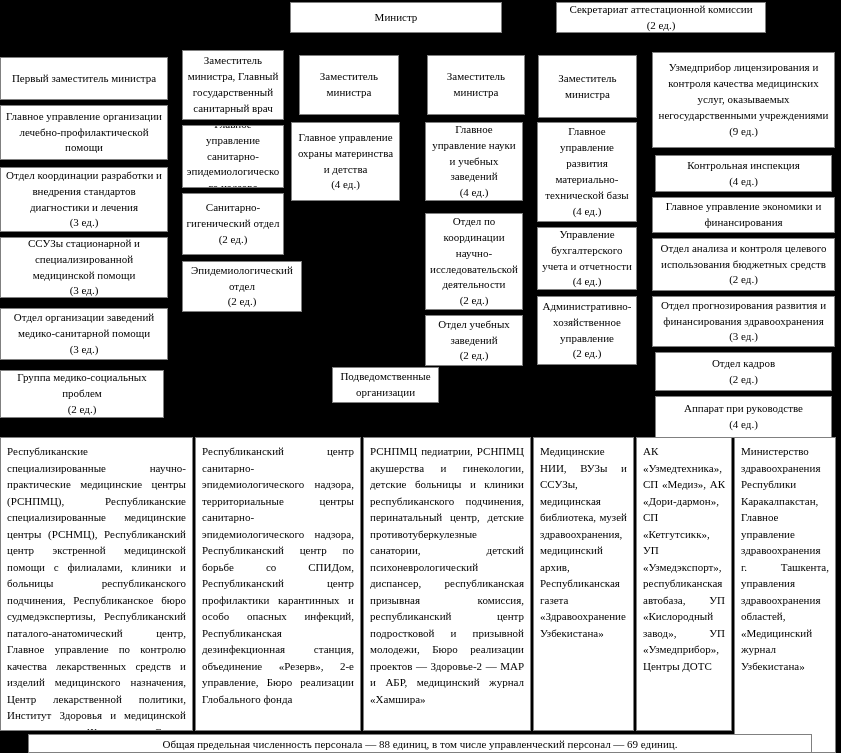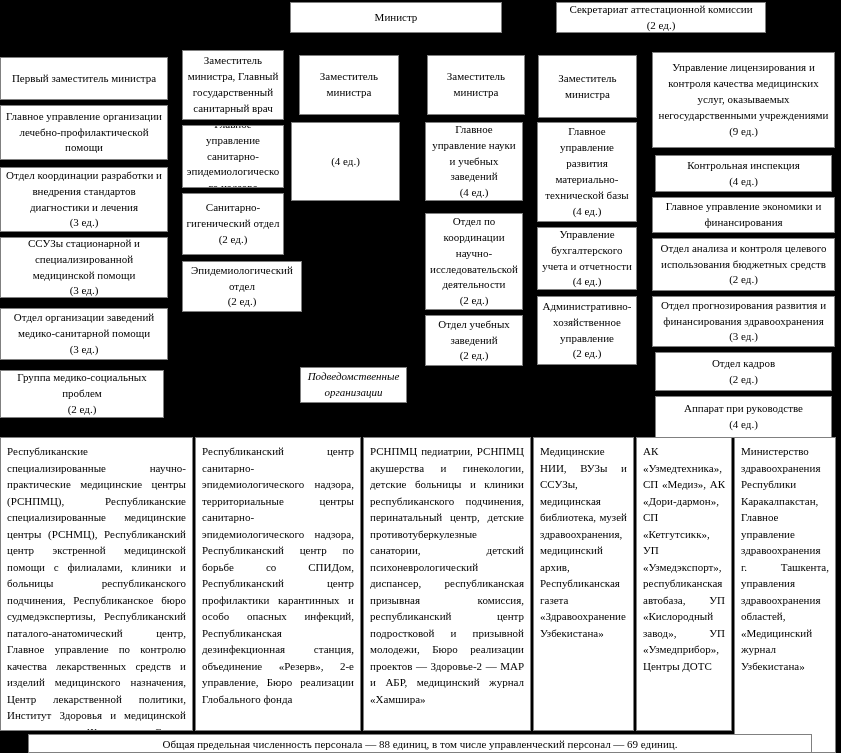--- a/index.html
+++ b/index.html
@@ -35,21 +35,21 @@
     border:1px solid #808080;
     box-sizing:border-box;
     font-size:11px;
     line-height:1.5;
     text-align:justify;
     padding:5px 6px;
     overflow:hidden;
     overflow-wrap:break-word;
     word-break:break-word;
   }
-  .note{font-style:italic;}
+  .note{margin-left:32px;}
   .footerbox{
     position:absolute;
     background:#fff;
     border:1px solid #808080;
     box-sizing:border-box;
     display:flex;
     align-items:center;
     justify-content:center;
     text-align:center;
     font-size:11px;
@@ -104,20 +104,21 @@
   </div>
   <div class="box" style="left:182px;top:261px;width:120px;height:51px">
     <span class="lbl">Эпидемиологический отдел</span>
     <span class="lbl">(2 ед.)</span>
   </div>
 
   <div class="box" style="left:299px;top:55px;width:100px;height:60px">
     <span class="lbl">Заместитель министра</span>
   </div>
   <div class="box" style="left:291px;top:122px;width:109px;height:79px">
+    <span class="lbl">Главное управление охраны материнства и детства</span>
     <span class="lbl">(4 ед.)</span>
   </div>
   <div class="box note" style="left:300px;top:367px;width:107px;height:36px">
     <span class="lbl">Подведомственные организации</span>
   </div>
 
   <div class="box" style="left:427px;top:55px;width:98px;height:60px">
     <span class="lbl">Заместитель министра</span>
   </div>
   <div class="box" style="left:425px;top:122px;width:98px;height:79px">
@@ -143,21 +144,21 @@
   <div class="box" style="left:537px;top:227px;width:100px;height:63px">
     <span class="lbl">Управление бухгалтерского учета и отчетности</span>
     <span class="lbl">(4 ед.)</span>
   </div>
   <div class="box" style="left:537px;top:296px;width:100px;height:69px">
     <span class="lbl">Административно-хозяйственное управление</span>
     <span class="lbl">(2 ед.)</span>
   </div>
 
   <div class="box" style="left:652px;top:52px;width:183px;height:96px">
-    <span class="lbl">Управление лицензирования и контроля качества медицинских услуг, оказываемых негосударственными учреждениями</span>
+    <span class="lbl">Узмедприбор лицензирования и контроля качества медицинских услуг, оказываемых негосударственными учреждениями</span>
     <span class="lbl">(9 ед.)</span>
   </div>
   <div class="box" style="left:655px;top:155px;width:177px;height:37px">
     <span class="lbl">Контрольная инспекция</span>
     <span class="lbl">(4 ед.)</span>
   </div>
   <div class="box" style="left:652px;top:197px;width:183px;height:36px">
     <span class="lbl">Главное управление экономики и финансирования</span>
   </div>
   <div class="box" style="left:652px;top:238px;width:183px;height:53px">

